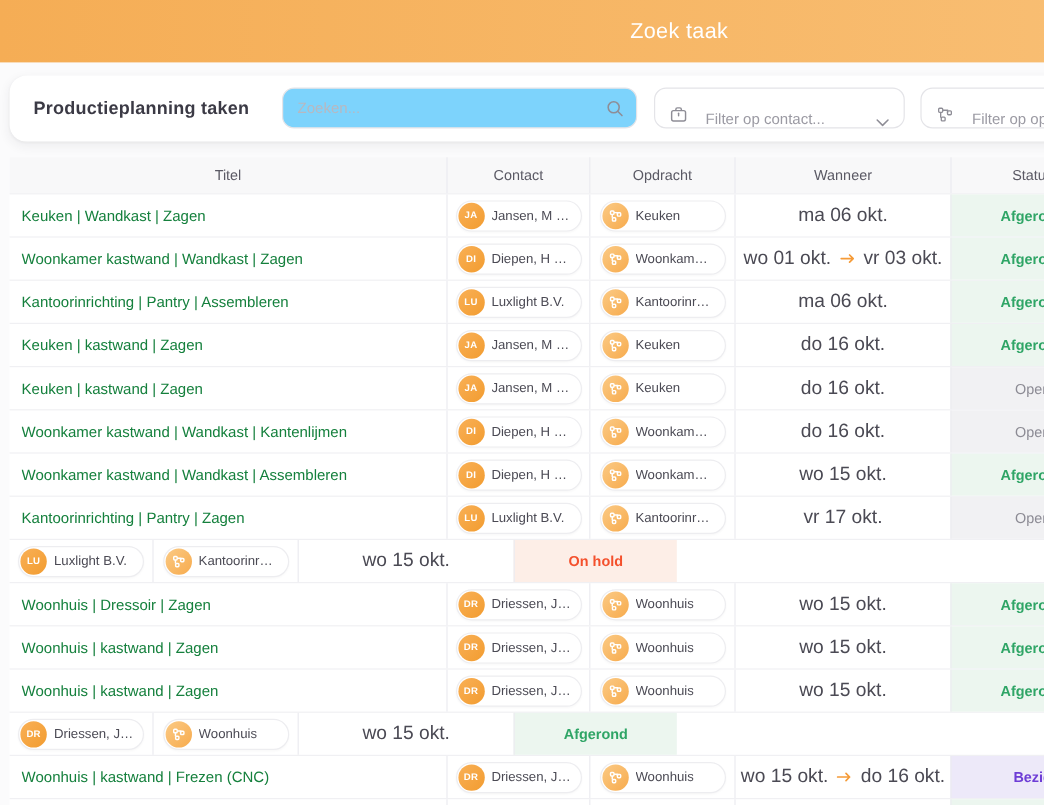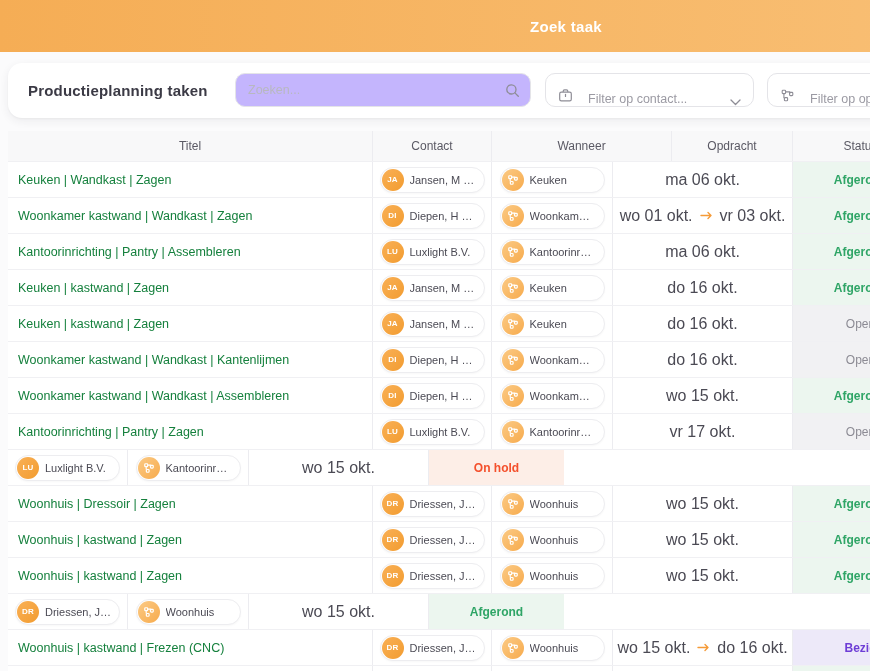--- a/index.html
+++ b/index.html
@@ -10,39 +10,39 @@
     position: relative;
   }
   .page { width: 1132px; position: relative; }
 
   
   .topbar {
     height: 52px;
     background: linear-gradient(90deg, #f5ad55 0%, #f9c27a 100%);
     display: flex; align-items: center; justify-content: center;
   }
-  .topbar-title { color: #ffffff; font-size: 15px; font-weight: 700; letter-spacing: .3px; }
+  .topbar-title { color: #ffffff; font-size: 18px; font-weight: 400; letter-spacing: .3px; }
 
   
   .card {
     position: relative;
     margin: 11px 8px 0 8px;
     width: 1116px; height: 55px;
     background: #ffffff;
     border-radius: 14px;
     box-shadow: 0 3px 10px rgba(40,40,60,.07), 0 1px 2px rgba(40,40,60,.04);
     display: flex; align-items: center;
   }
   .page-title { margin-left: 20px; font-size: 15px; font-weight: 600; color: #3b3a45; letter-spacing: .2px; }
 
   .search-box {
     position: absolute; left: 227px; top: 10px;
     width: 296px; height: 34px;
     border: 1px solid #e4e4e8; border-radius: 10px;
-    display: flex; align-items: center; background: #c4b5fd;
+    display: flex; align-items: center; background: #7dd3fc;
   }
   .search-box input {
     border: none; outline: none; flex: 1; height: 100%;
     font-size: 12.5px; color: #55545e; padding: 0 6px 0 12px;
     font-family: inherit; background: transparent; border-radius: 10px;
   }
   .search-box input::placeholder { color: #b8b8c0; }
   .search-box .icon-wrap { margin-right: 10px; display: flex; }
 
   .filter {
@@ -146,22 +146,22 @@
       </span>
       <span class="filter-label">Filter op opdracht...</span>
 
     </div>
   </div>
 
   <div class="table">
     <div class="thead">
       <div class="cell col-titel">Titel</div>
       <div class="cell col-contact">Contact</div>
+      <div class="cell col-opdracht">Opdracht</div>
       <div class="cell col-wanneer">Wanneer</div>
-      <div class="cell col-opdracht">Opdracht</div>
       <div class="cell col-status">Status</div>
 
     </div>
     <div class="tbody">
   <div class="trow">
     <div class="cell col-titel">
       <span class="titel-text">Keuken | Wandkast | Zagen</span>
     </div>
     <div class="cell col-contact">
       <div class="pill">

